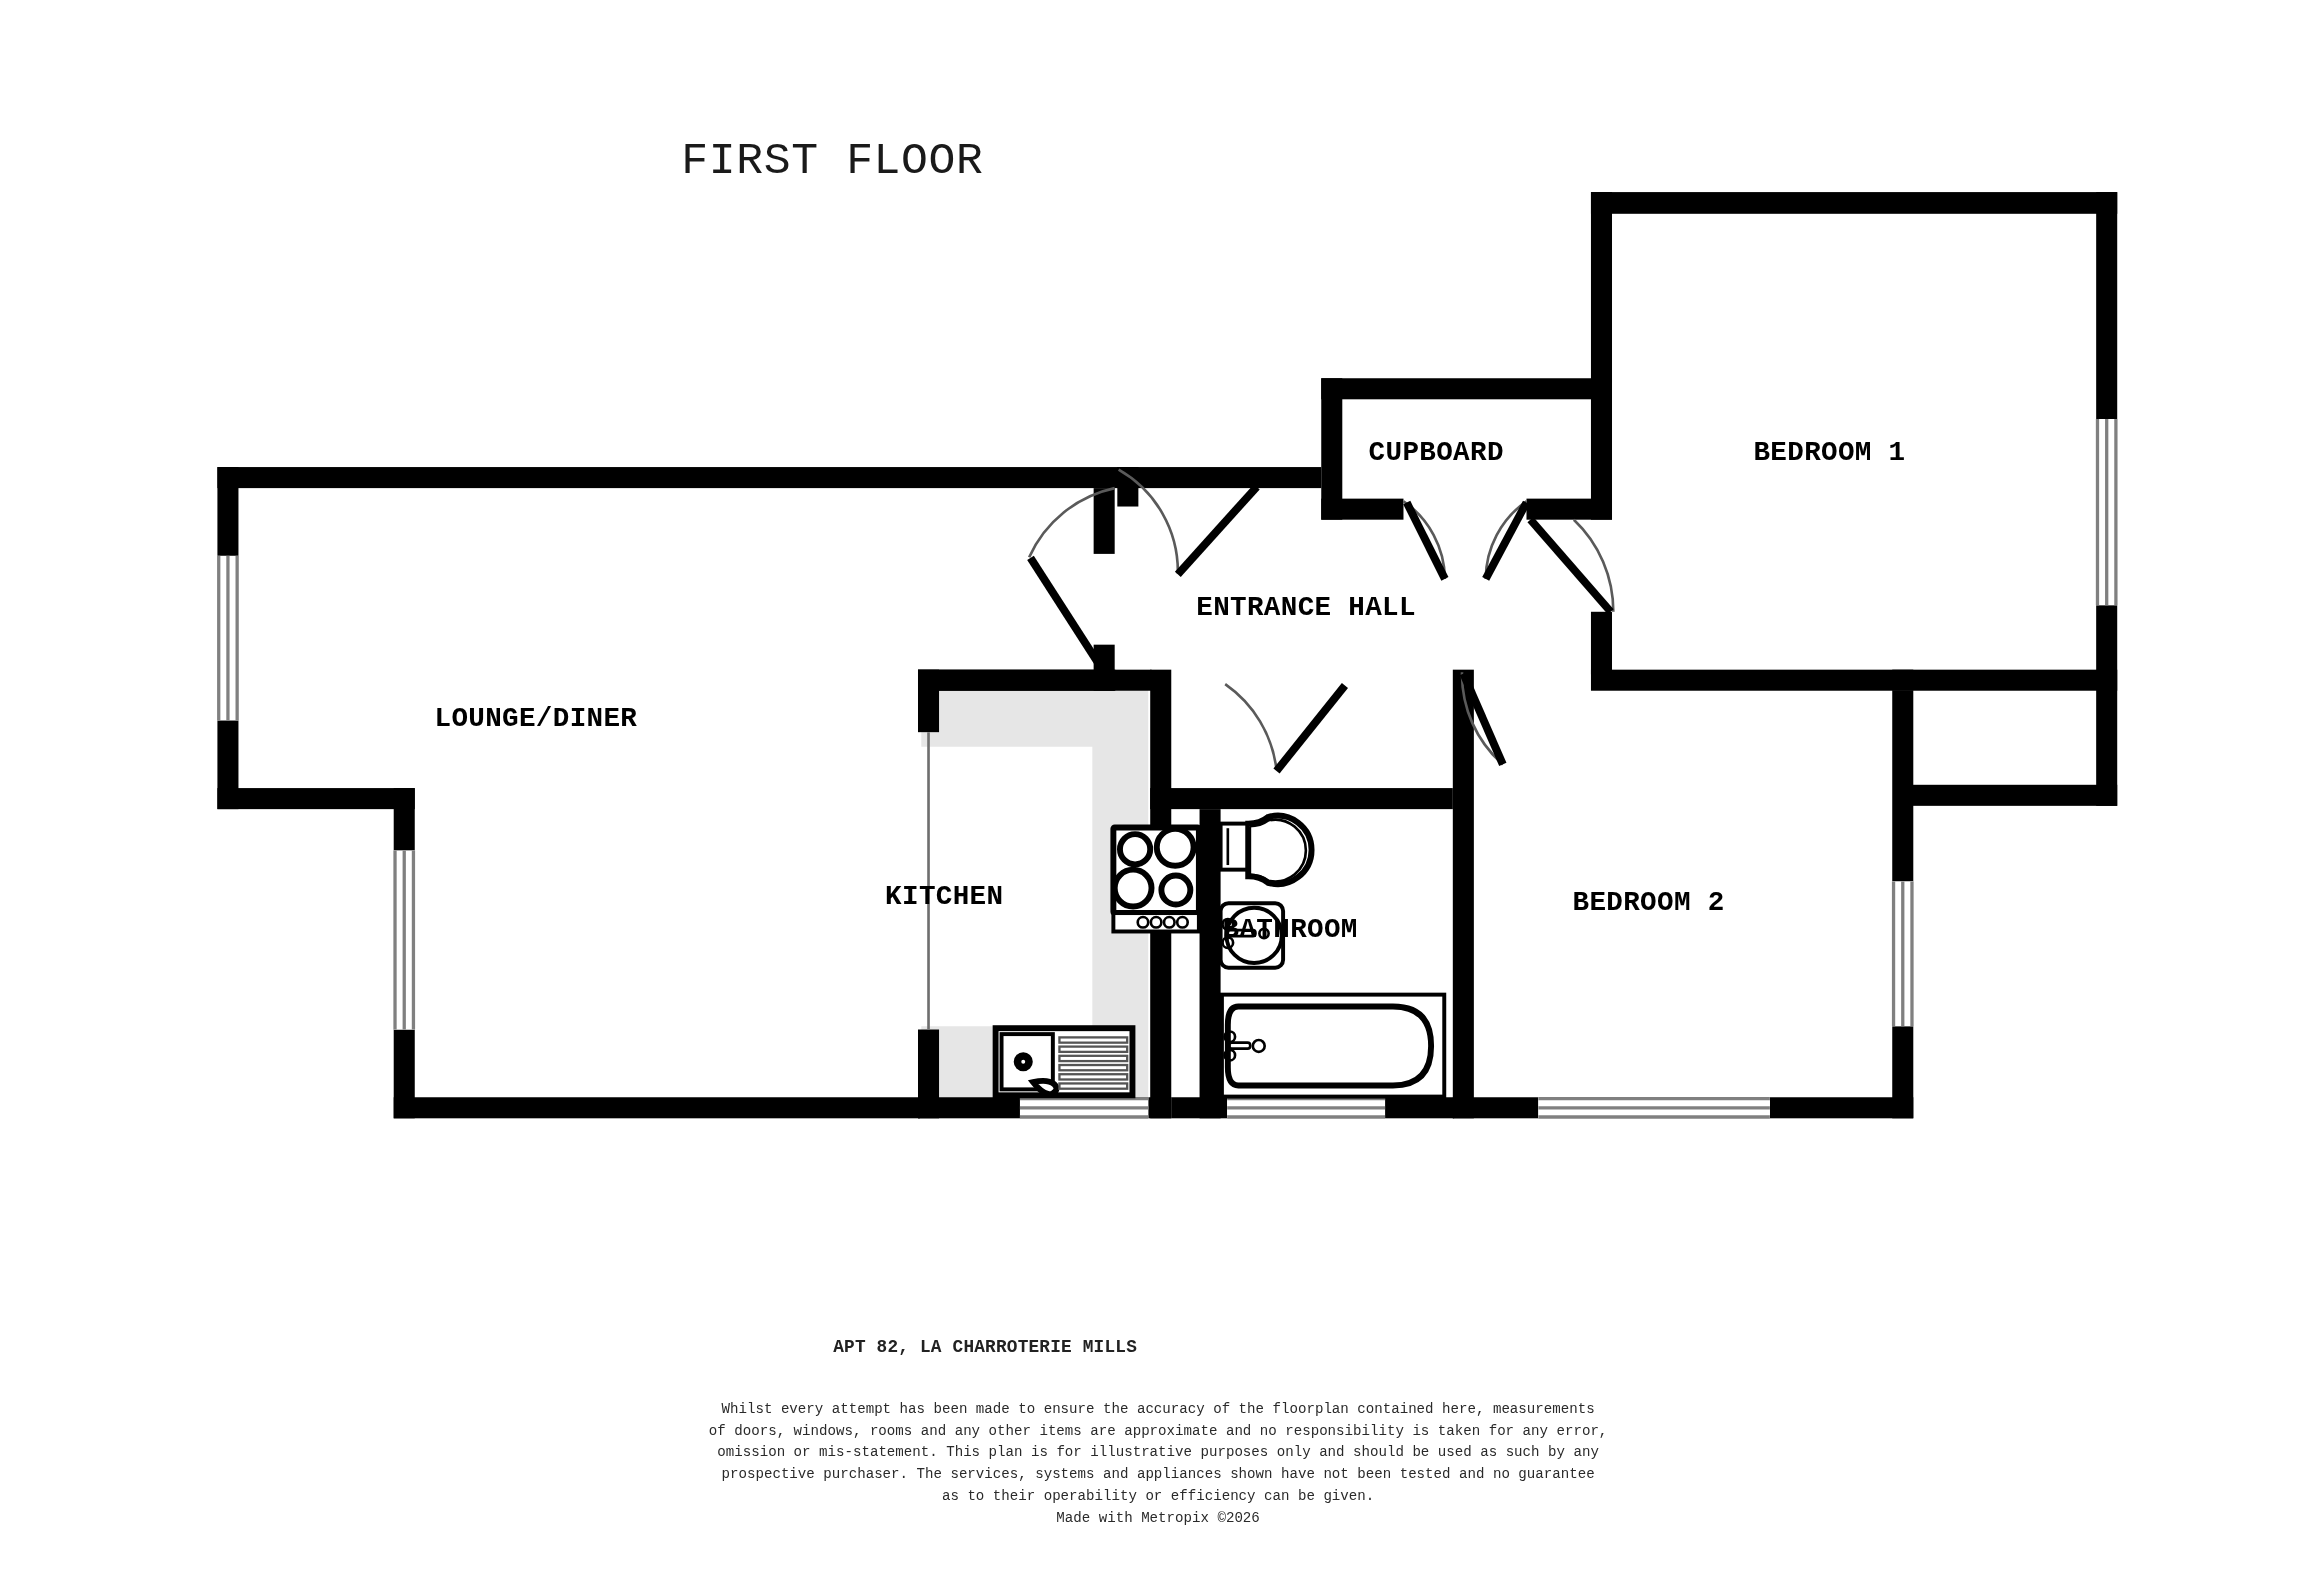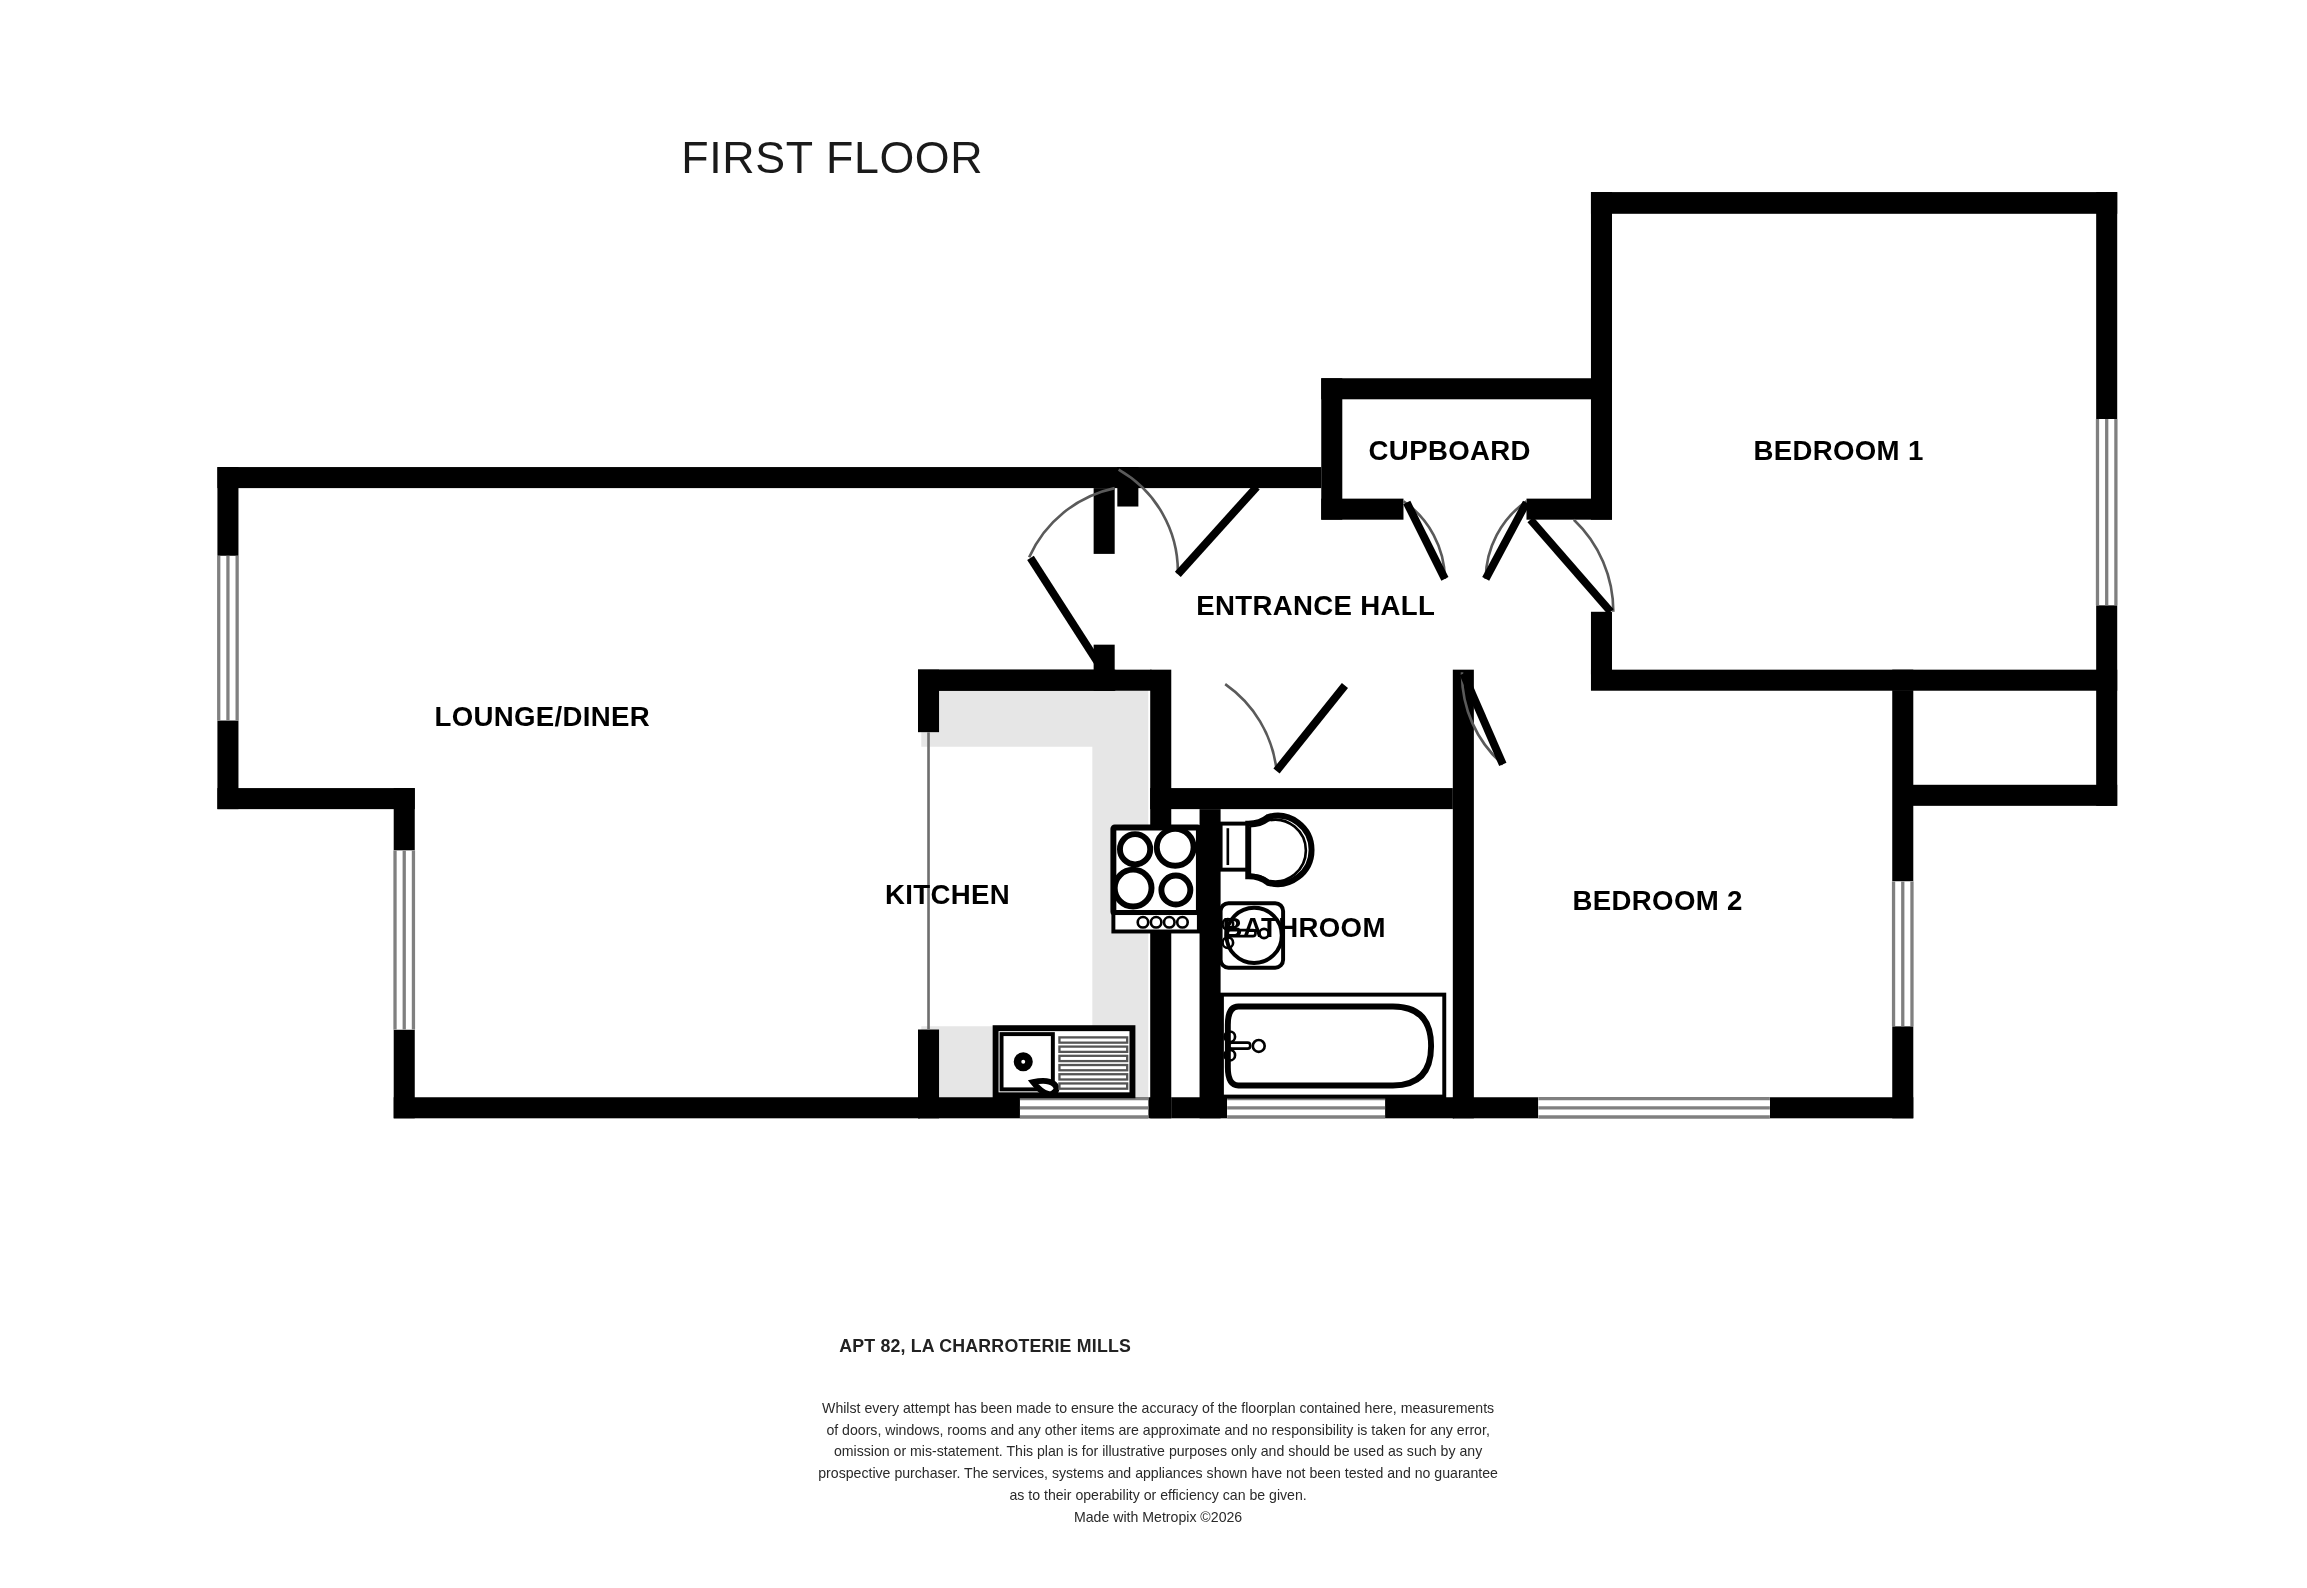--- a/index.html
+++ b/index.html
@@ -14,20 +14,21 @@
     font-family: "Liberation Sans", sans-serif;
     color: #000000;
     position: relative;
     overflow: hidden;
   }
   #plan-root {
     position: absolute;
     inset: 0;
     width: 2283px;
     height: 1588px;
+    font-family: Liberation Mono, monospace;
   }
   svg.plan-svg {
     display: block;
     width: 2307px;
     height: 1588px;
   }
   .wall { fill: #000000; }
   .floor-fill { fill: #ffffff; }
   .counter { fill: #e6e6e6; }
   .win-frame { fill: #ffffff; }

